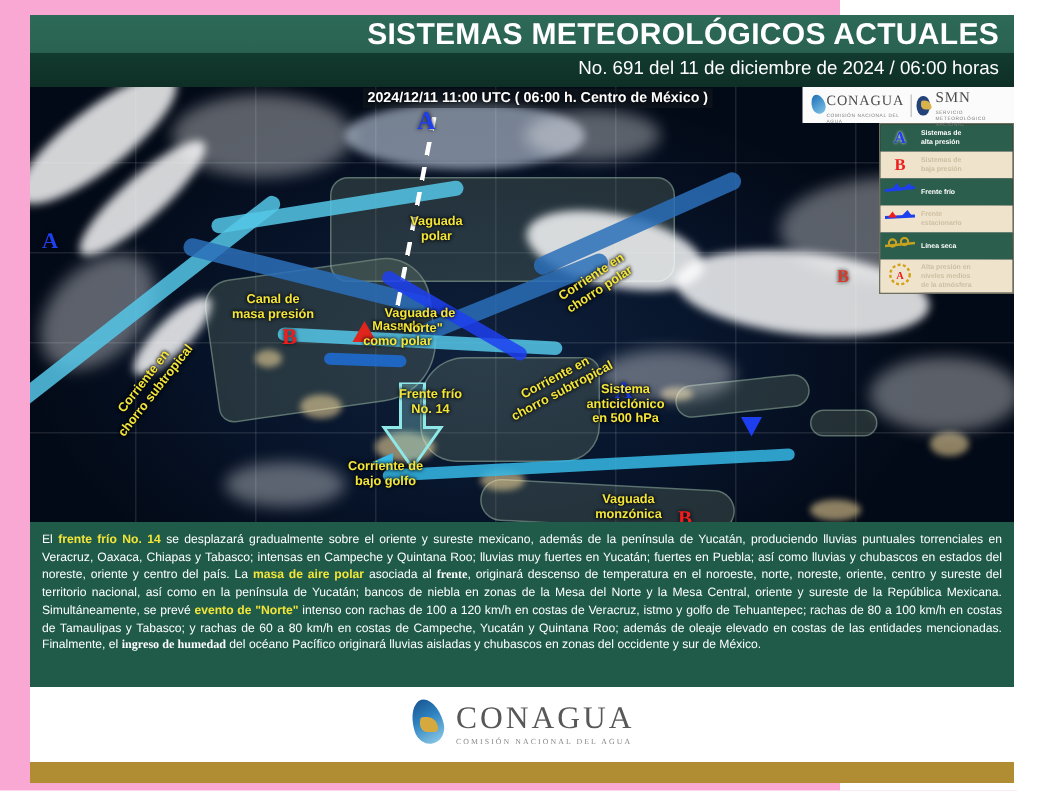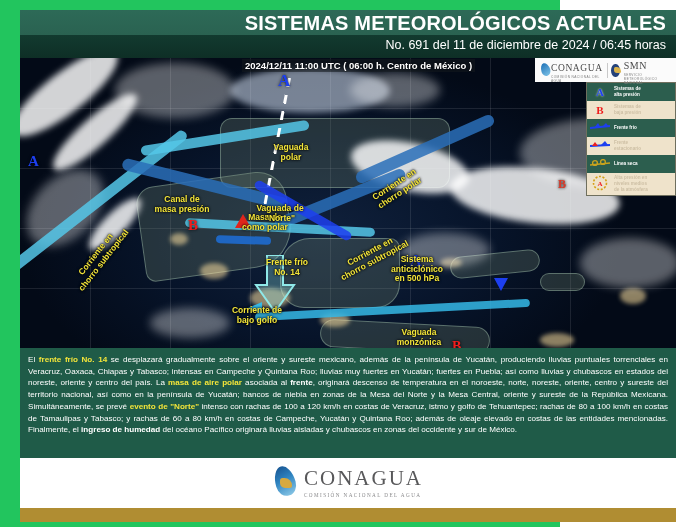--- a/index.html
+++ b/index.html
@@ -2,21 +2,21 @@
 <html><head>
 <meta charset="utf-8">
 <style>
   * { box-sizing: border-box; margin: 0; padding: 0; }
   html, body {
     width: 696px; height: 527px;
     background: #ffffff;
     font-family: "Liberation Sans", sans-serif;
     overflow: hidden;
   }
-  #page { position: relative; width: 560px; height: 527px; background: #22c55e; }
+  #page { position: relative; width: 560px; height: 527px; background: #f9a8d4; }
 
   
   .header {
     position: absolute; left: 20px; top: 10px; width: 656px; height: 48px;
     background: linear-gradient(180deg,#2d6a57 0%, #2a6251 52%, #123a2f 53%, #0e2f26 100%);
   }
   .header-title {
     position: absolute; right: 10px; top: 2px;
     font-size: 20px; font-weight: bold; color: #ffffff;
     letter-spacing: .2px; white-space: nowrap;
@@ -110,21 +110,21 @@
   .lgtxt { font-size:4.6px; line-height:1.25; font-weight:bold; }
   .lgrow.dark  .lgtxt { color:#ffffff; }
   .lgrow.light .lgtxt { color:#cdbfa4; }
 
   
   .bodytext {
     position:absolute; left:20px; top:348px; width:656px; height:110px;
     background:#1f5b48; color:#ffffff; padding:6px 8px 4px 8px;
     font-size:8.1px; line-height:1.45; text-align:justify;
   }
-  .bodytext b { color:#ffffff; }
+  .bodytext b { color:#ffffff;font-family:Liberation Serif, serif; }
   .hl { color:#f3e53a; font-weight:bold; }
 
   
   .footer { position:absolute; left:20px; top:458px; width:656px; height:59px; background:#ffffff; }
   .footer-logo {
     position:absolute; left:50%; top:8px; transform:translateX(-50%);
     display:flex; align-items:center; gap:7px;
   }
   .f-drop { width:24px; height:32px; position:relative; }
   .f-drop::before{
@@ -141,21 +141,21 @@
   .f-sub  { font-family:"Liberation Serif", serif; font-size:5.2px; letter-spacing:1.4px; color:#8a8a8c; display:block; margin-top:1px; }
   .gold-bar { position:absolute; left:20px; top:508px; width:656px; height:14px; background:#b08d32; }
 </style>
 </head>
 <body>
 
 <div id="page">
 
   <div class="header">
     <div class="header-title">SISTEMAS METEOROLÓGICOS ACTUALES</div>
-    <div class="header-sub">No. 691 del 11 de diciembre de 2024 / 06:45 horas</div>
+    <div class="header-sub">No. 691 del 11 de diciembre de 2024 / 06:00 horas</div>
   </div>
 
   <div class="map">
 
     <div class="gridline-v" style="left:70px"></div>
     <div class="gridline-v" style="left:150px"></div>
     <div class="gridline-v" style="left:230px"></div>
     <div class="gridline-v" style="left:310px"></div>
     <div class="gridline-v" style="left:390px"></div>
     <div class="gridline-v" style="left:470px"></div>

